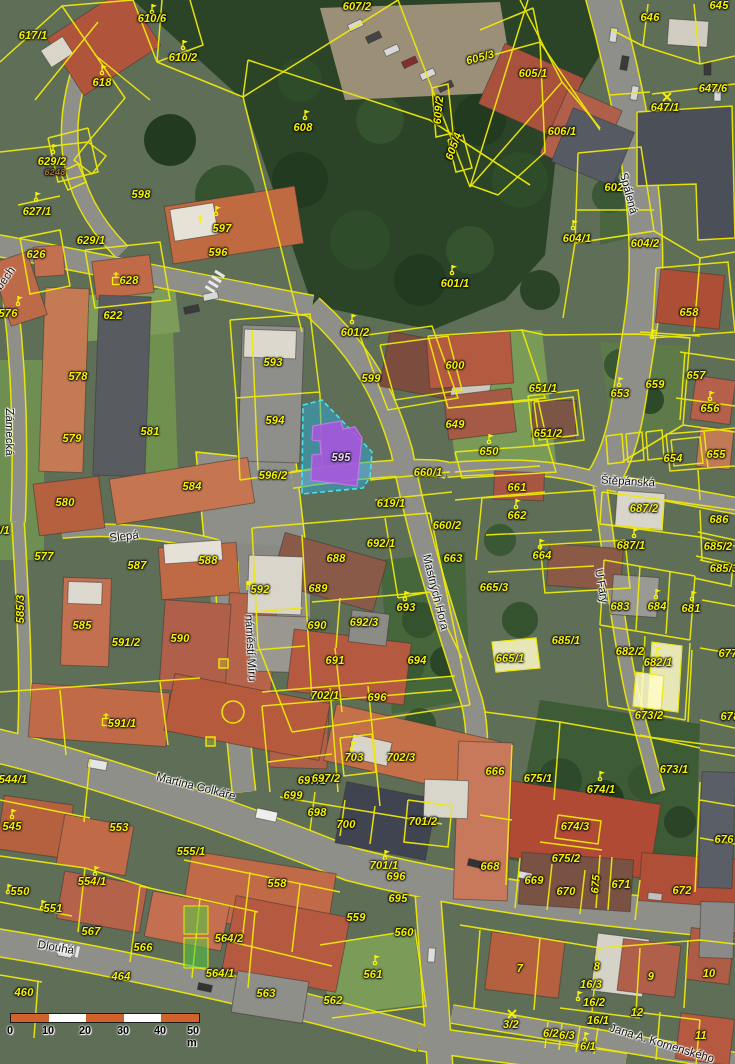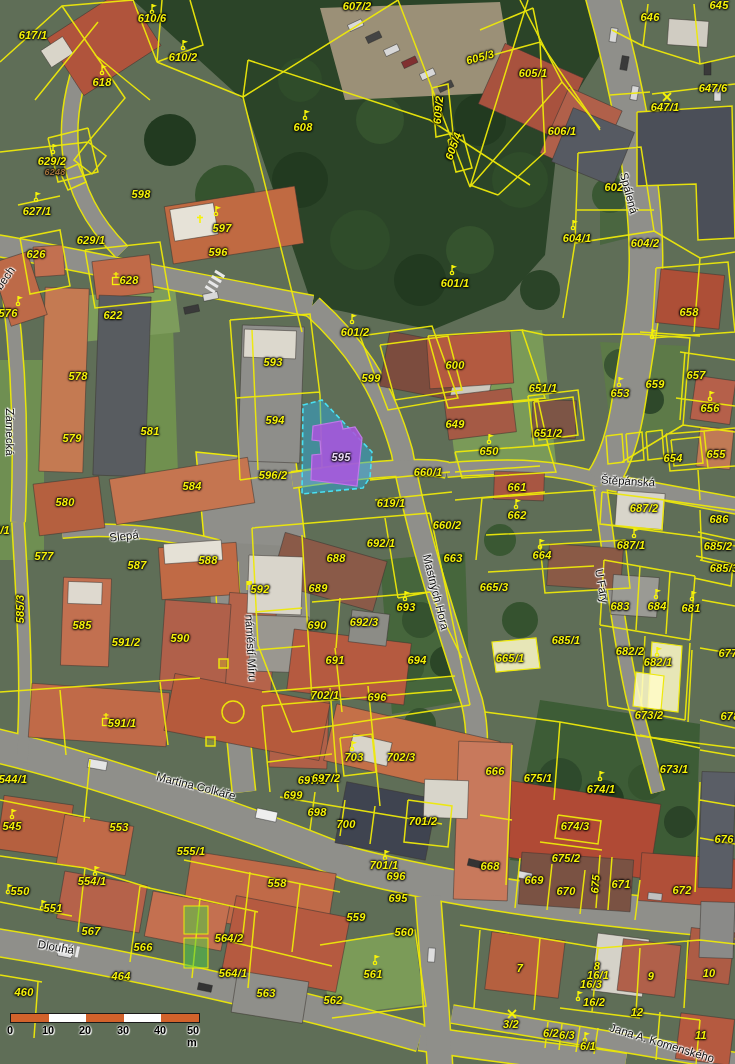--- a/index.html
+++ b/index.html
@@ -564,21 +564,21 @@
       <span class="plabel" style="left: 13px; top: 779px;">544/1</span>
       <span class="plabel" style="left: 12px; top: 826px;">545</span>
       <span class="plabel" style="left: 119px; top: 827px;">553</span>
       <span class="plabel" style="left: 191px; top: 851px;">555/1</span>
       <span class="plabel" style="left: 20px; top: 891px;">550</span>
       <span class="plabel" style="left: 92px; top: 881px;">554/1</span>
       <span class="plabel" style="left: 53px; top: 908px;">551</span>
       <span class="plabel" style="left: 91px; top: 931px;">567</span>
       <span class="plabel" style="left: 143px; top: 947px;">566</span>
       <span class="plabel" style="left: 229px; top: 938px;">564/2</span>
-      <span class="plabel" style="left: 233px; top: 973px;">564/1</span>
+      <span class="plabel" style="left: 220px; top: 973px;">564/1</span>
       <span class="plabel" style="left: 121px; top: 976px;">464</span>
       <span class="plabel" style="left: 24px; top: 992px;">460</span>
       <span class="plabel" style="left: 277px; top: 883px;">558</span>
       <span class="plabel" style="left: 356px; top: 917px;">559</span>
       <span class="plabel" style="left: 404px; top: 932px;">560</span>
       <span class="plabel" style="left: 373px; top: 974px;">561</span>
       <span class="plabel" style="left: 266px; top: 993px;">563</span>
       <span class="plabel" style="left: 333px; top: 1000px;">562</span>
       <span class="plabel" style="left: 495px; top: 771px;">666</span>
       <span class="plabel" style="left: 538px; top: 778px;">675/1</span>
@@ -590,21 +590,21 @@
       <span class="plabel" style="left: 534px; top: 880px;">669</span>
       <span class="plabel" style="left: 566px; top: 891px;">670</span>
       <span class="plabel" style="left: 621px; top: 884px;">671</span>
       <span class="plabel" style="left: 682px; top: 890px;">672</span>
       <span class="plabel" style="left: 595px; top: 884px; transform: translate(-50%, -50%) rotate(-85deg);">675</span>
       <span class="plabel" style="left: 724px; top: 839px;">676</span>
       <span class="plabel" style="left: 520px; top: 968px;">7</span>
       <span class="plabel" style="left: 597px; top: 966px;">8</span>
       <span class="plabel" style="left: 591px; top: 984px;">16/3</span>
       <span class="plabel" style="left: 594px; top: 1002px;">16/2</span>
-      <span class="plabel" style="left: 598px; top: 975px;">16/1</span>
+      <span class="plabel" style="left: 598px; top: 1020px;">16/1</span>
       <span class="plabel" style="left: 651px; top: 976px;">9</span>
       <span class="plabel" style="left: 709px; top: 973px;">10</span>
       <span class="plabel" style="left: 637px; top: 1012px;">12</span>
       <span class="plabel" style="left: 701px; top: 1035px;">11</span>
       <span class="plabel" style="left: 511px; top: 1024px;">3/2</span>
       <span class="plabel" style="left: 551px; top: 1033px;">6/2</span>
       <span class="plabel" style="left: 567px; top: 1035px;">6/3</span>
       <span class="plabel" style="left: 588px; top: 1046px;">6/1</span>
       <span class="slabel" style="left: 629px; top: 193px; transform: translate(-50%, -50%) rotate(75deg);">Spálená</span>
       <span class="slabel" style="left: 628px; top: 481px; transform: translate(-50%, -50%) rotate(3deg);">Štěpánská</span>

